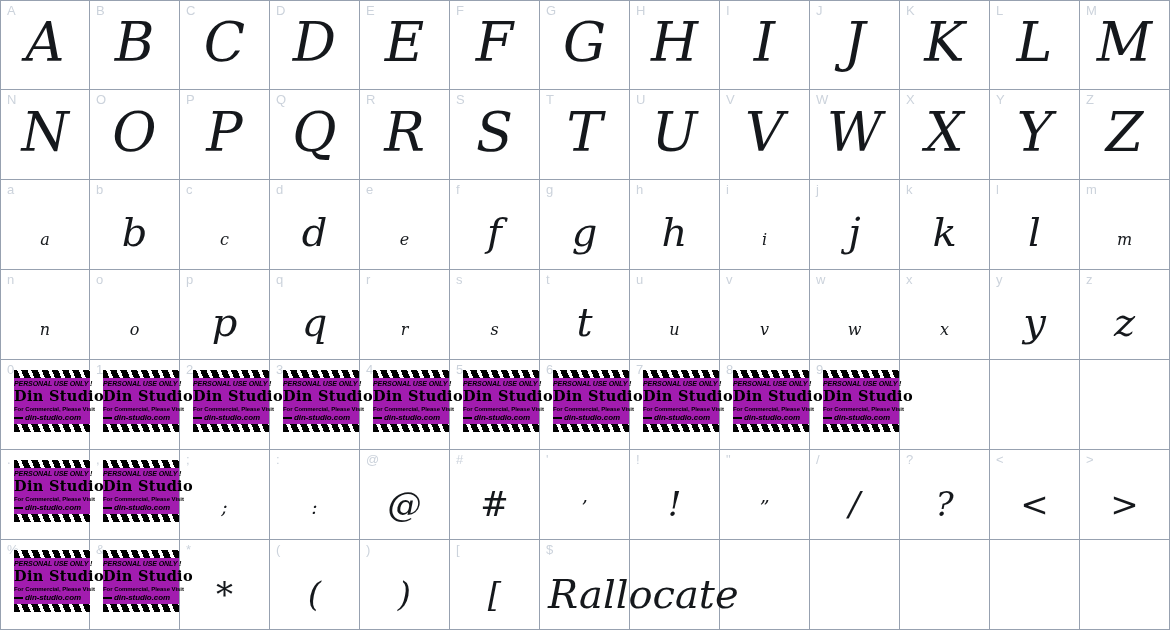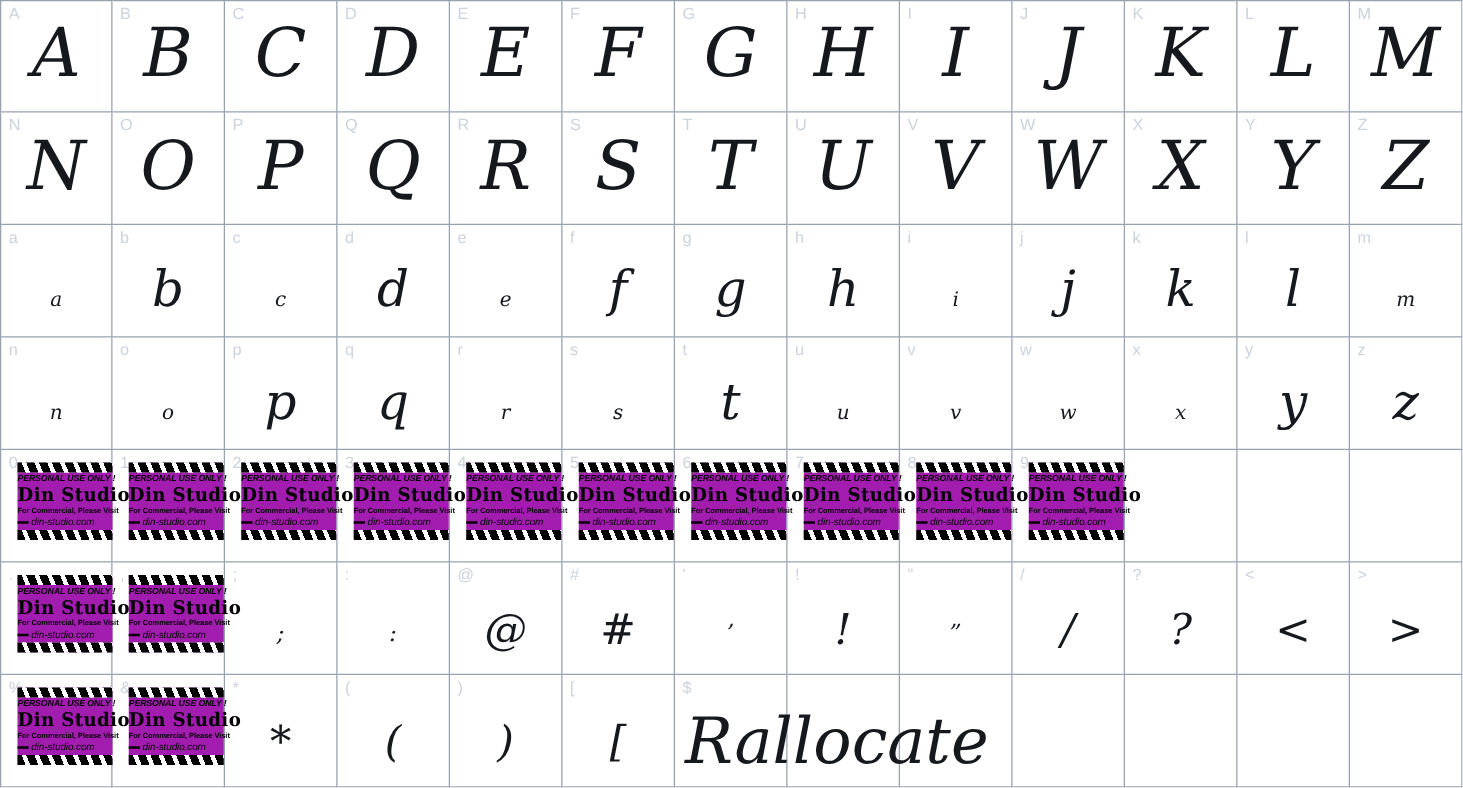--- a/index.html
+++ b/index.html
@@ -58,21 +58,21 @@
     font-style: italic;
     font-weight: 400;
     white-space: nowrap;
   }
   .glyph.upper  { font-size: 54px; line-height: 1; padding-bottom: 4px; }
   .glyph.lower  { font-size: 16px; line-height: 1; padding-top: 30px; }
   .glyph.lower.tall { font-size: 40px; padding-top: 14px; }
   .glyph.punct  { font-size: 34px; line-height: 1; padding-top: 18px; }
   .glyph.punct.small { font-size: 19px; padding-top: 26px; }
   .glyph.sample {
-    font-size: 51px;
+    font-size: 40px;
     justify-content: flex-start;
     padding-left: 8px;
     padding-top: 18px;
     width: 300px;
     right: auto;
   }
 
   
   .watermark {
     position: absolute;
@@ -134,21 +134,21 @@
   }
   .wm-dash {
     display: inline-block;
     width: 9px;
     height: 2px;
     background: #000;
     flex: 0 0 auto;
   }
   .wm-url-text {
     font-size: 8px;
-    font-weight: normal;
+    font-weight: bold;
     font-style: italic;
     color: #000;
     line-height: 10px;
     letter-spacing: -0.1px;
     white-space: nowrap;
   }
 </style>
 </head>
 <body>
 

